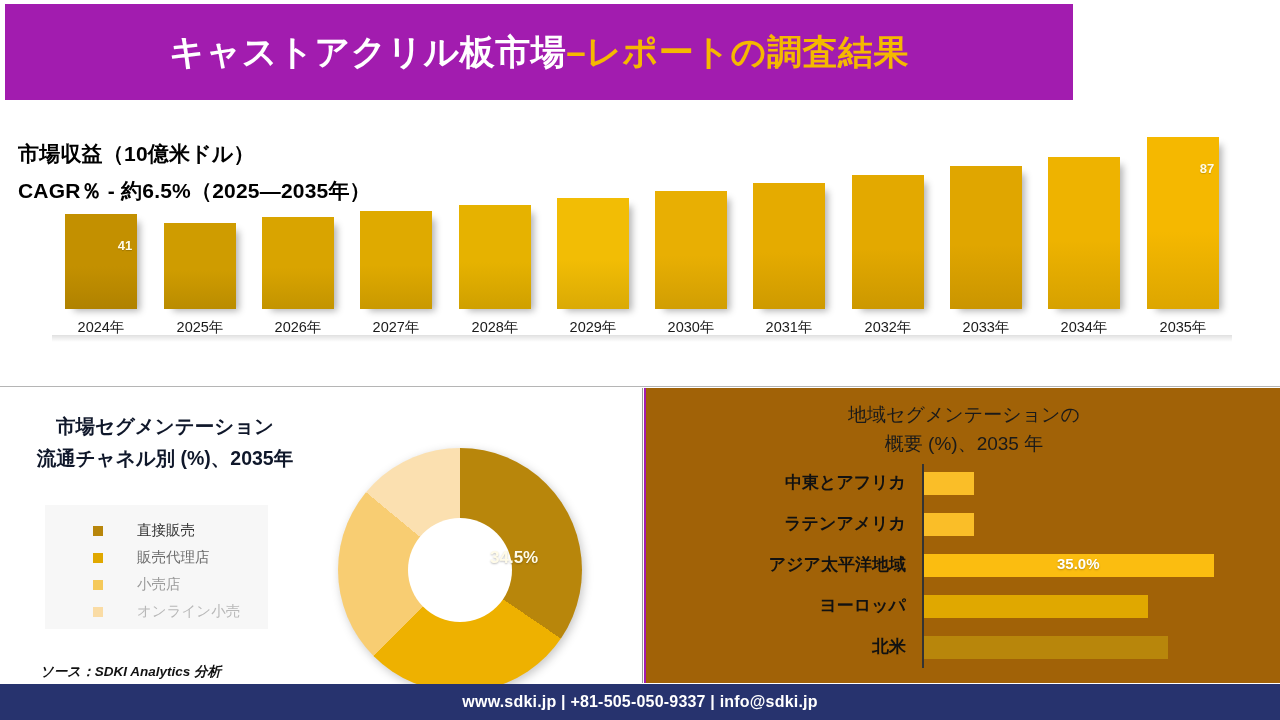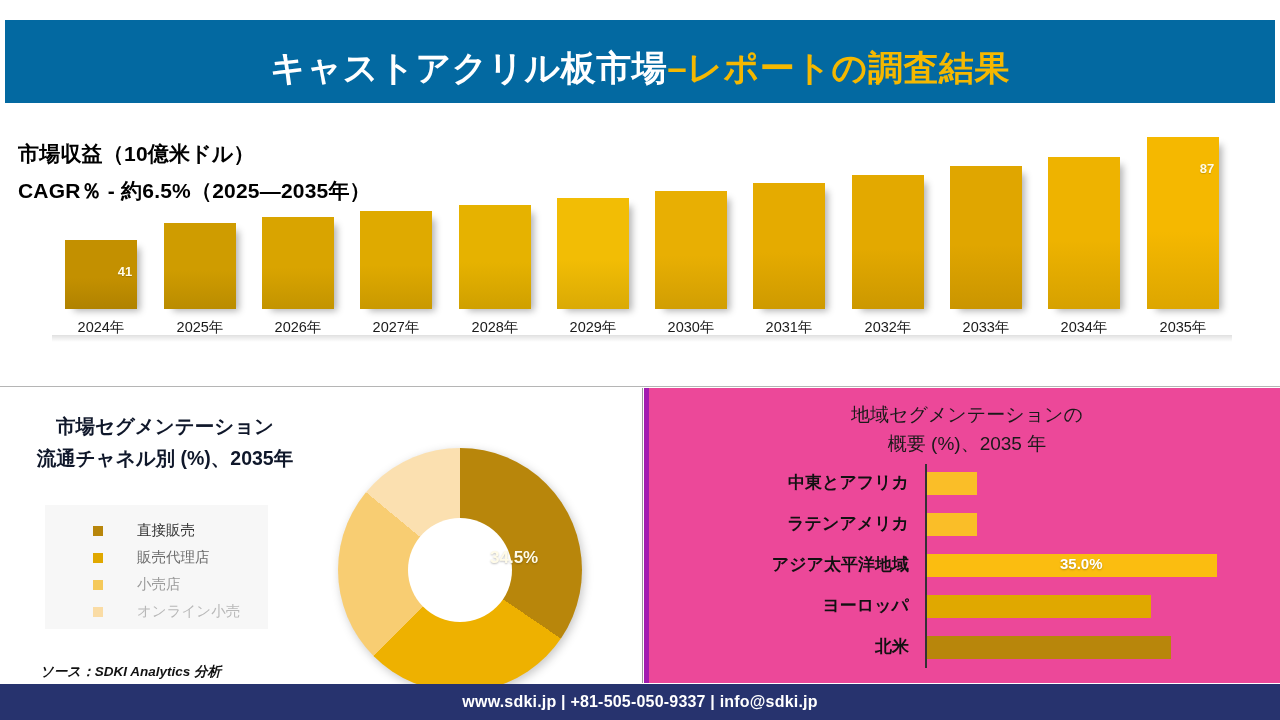--- a/index.html
+++ b/index.html
@@ -5,22 +5,22 @@
   * { margin:0; padding:0; box-sizing:border-box; }
   html,body { width:1280px; height:720px; overflow:hidden; }
   body {
     font-family:"Liberation Sans","DejaVu Sans",sans-serif;
     background:#ffffff;
     position:relative;
   }
 
   
   #header-bar{
-    position:absolute; left:5px; top:20px; width:1270px; height:96px;
-    background:#0369a1;
+    position:absolute; left:5px; top:4px; width:1068px; height:96px;
+    background:#a21caf;
     display:flex; align-items:center; justify-content:center;
   }
   #header-title{
     font-size:35px; font-weight:bold; letter-spacing:.5px;
     white-space:nowrap;
   }
   #header-title .part-main{ color:#ffffff; }
   #header-title .part-accent{ color:#f5b800; }
 
   
@@ -103,21 +103,21 @@
   }
 
   #source-note{
     position:absolute; left:40px; top:663px;
     font-size:13.5px; font-weight:bold; font-style:italic; color:#111;
     white-space:nowrap; z-index:5;
   }
 
   #region-panel{
     position:absolute; left:644px; top:388px; width:636px; height:295px;
-    background:#ec4899; border-left:5px solid #a21caf;
+    background:#a16207; border-left:2px solid #a21caf;
   }
   #region-title{
     position:absolute; left:0; top:12px; width:636px; text-align:center;
   }
   #region-title .reg-line{
     font-size:19px; color:#1a1a1a; line-height:29px; white-space:nowrap;
   }
   #region-plot{
     position:absolute; left:0; top:74px; width:636px; height:208px;
   }
@@ -161,21 +161,21 @@
   </div>
 </div>
 
 <div id="revenue-panel">
   <div id="revenue-caption">
     <div class="cap-line">市場収益（10億米ドル）</div>
     <div class="cap-line">CAGR％ - 約6.5%（2025―2035年）</div>
   </div>
   <div id="revenue-plot">
       <div class="bar-col" style="left: 13px;">
-        <div class="bar-shape" style="height: 69px; background: linear-gradient(rgb(195, 144, 0) 0%, rgb(195, 144, 0) 55%, rgb(176, 130, 0) 100%);">
+        <div class="bar-shape" style="height: 95px; background: linear-gradient(rgb(195, 144, 0) 0%, rgb(195, 144, 0) 55%, rgb(176, 130, 0) 100%);">
           <div class="bar-value">41</div>
         </div>
         <div class="bar-xlabel">2024年</div>
       </div>
       <div class="bar-col" style="left: 112px;">
         <div class="bar-shape" style="height: 86px; background: linear-gradient(rgb(207, 156, 0) 0%, rgb(207, 156, 0) 55%, rgb(186, 140, 0) 100%);"></div>
         <div class="bar-xlabel">2025年</div>
       </div>
       <div class="bar-col" style="left: 210px;">
         <div class="bar-shape" style="height: 92px; background: linear-gradient(rgb(217, 164, 0) 0%, rgb(217, 164, 0) 55%, rgb(195, 148, 0) 100%);"></div>

